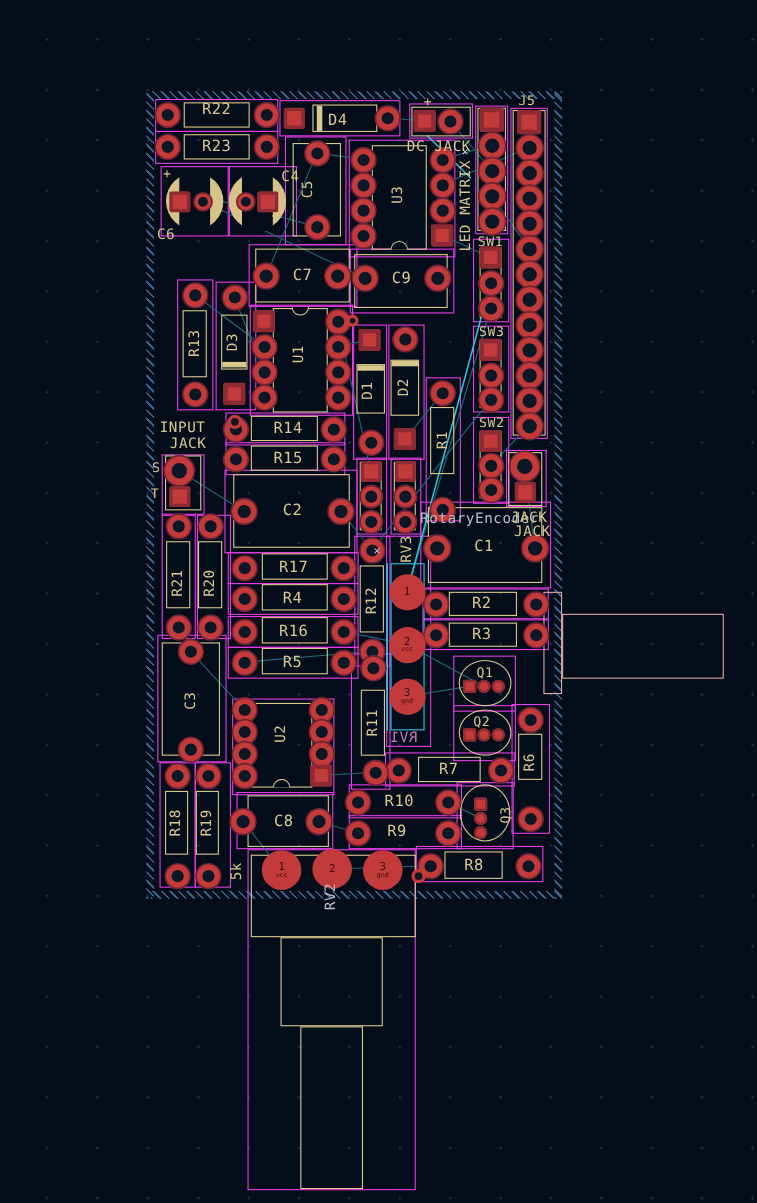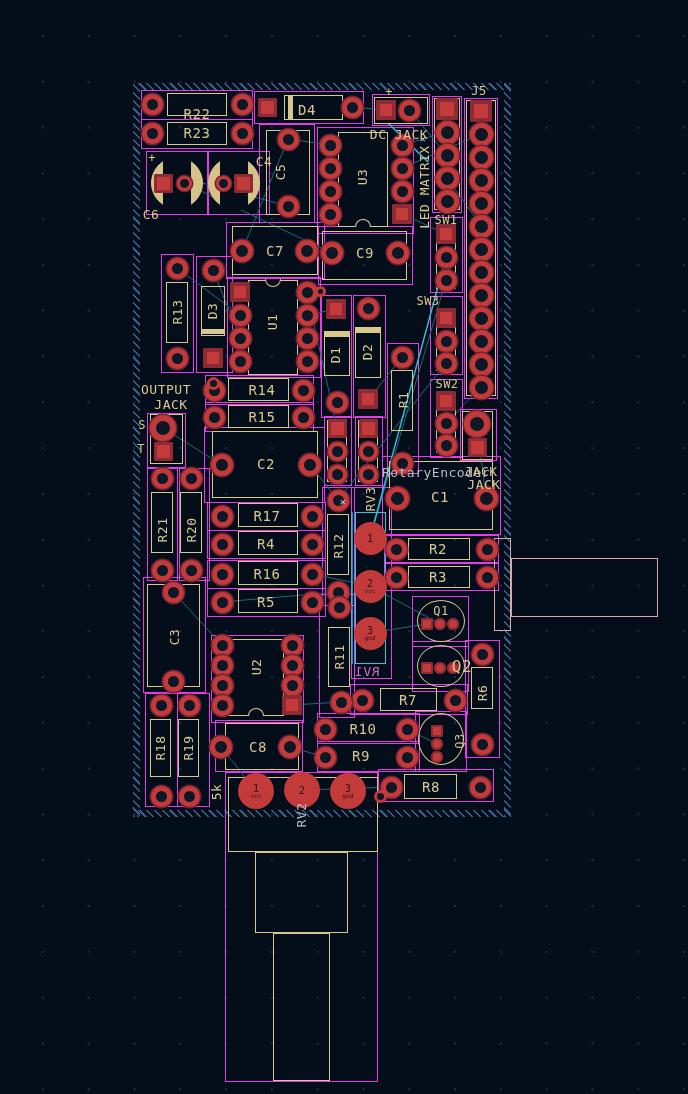--- a/index.html
+++ b/index.html
@@ -342,68 +342,68 @@
     <div style="position: absolute; left: 284px; top: 772px; width: 36px; height: 36px; box-sizing: border-box; background: rgb(194, 58, 58); border-radius: 50%; display: flex; flex-direction: column; align-items: center; justify-content: center; color: rgb(58, 16, 22); font-size: 10px; line-height: 0.9;">
       <div>2</div>
     </div>
     <div style="position: absolute; left: 330px; top: 773px; width: 36px; height: 36px; box-sizing: border-box; background: rgb(194, 58, 58); border-radius: 50%; display: flex; flex-direction: column; align-items: center; justify-content: center; color: rgb(58, 16, 22); font-size: 10px; line-height: 0.9;">
       <div>3</div>
       <div style="font-size: 6px;">gnd</div>
     </div>
     <div style="position: absolute; left: 206.5px; top: 376.5px; width: 13px; height: 13px; box-sizing: border-box; border: 3px solid rgb(194, 58, 58); border-radius: 50%; background: rgb(12, 24, 38);"></div>
     <div style="position: absolute; left: 373.5px; top: 789.5px; width: 13px; height: 13px; box-sizing: border-box; border: 3px solid rgb(194, 58, 58); border-radius: 50%; background: rgb(12, 24, 38);"></div>
     <div style="position: absolute; left: 314.5px; top: 285.5px; width: 11px; height: 11px; box-sizing: border-box; border: 3px solid rgb(194, 58, 58); border-radius: 50%; background: rgb(12, 24, 38);"></div>
-    <div class="lbl" style="position: absolute; left: 197px; top: 114px; color: rgb(217, 200, 141); font-size: 14px; transform: translate(-50%, -50%) rotate(0deg);">R22</div>
+    <div class="lbl" style="position: absolute; left: 197px; top: 100px; color: rgb(217, 200, 141); font-size: 14px; transform: translate(-50%, -50%) rotate(0deg);">R22</div>
     <div class="lbl" style="position: absolute; left: 197px; top: 133px; color: rgb(217, 200, 141); font-size: 14px; transform: translate(-50%, -50%) rotate(0deg);">R23</div>
     <div class="lbl" style="position: absolute; left: 307px; top: 110px; color: rgb(217, 200, 141); font-size: 14px; transform: translate(-50%, -50%) rotate(0deg);">D4</div>
     <div class="lbl" style="position: absolute; left: 399px; top: 134px; color: rgb(217, 200, 141); font-size: 13px; transform: translate(-50%, -50%) rotate(0deg);">DC JACK</div>
     <div class="lbl" style="position: absolute; left: 389px; top: 92px; color: rgb(217, 200, 141); font-size: 12px; transform: translate(-50%, -50%) rotate(0deg);">+</div>
     <div class="lbl" style="position: absolute; left: 479px; top: 91px; color: rgb(217, 200, 141); font-size: 12px; transform: translate(-50%, -50%) rotate(0deg);">J5</div>
     <div class="lbl" style="position: absolute; left: 424px; top: 187px; color: rgb(217, 200, 141); font-size: 13px; transform: translate(-50%, -50%) rotate(-90deg);">LED MATRIX</div>
     <div class="lbl" style="position: absolute; left: 446px; top: 220px; color: rgb(217, 200, 141); font-size: 12px; transform: translate(-50%, -50%) rotate(0deg);">SW1</div>
-    <div class="lbl" style="position: absolute; left: 428px; top: 301px; color: rgb(217, 200, 141); font-size: 12px; transform: translate(-50%, -50%) rotate(0deg);">SW3</div>
+    <div class="lbl" style="position: absolute; left: 447px; top: 301px; color: rgb(217, 200, 141); font-size: 12px; transform: translate(-50%, -50%) rotate(0deg);">SW3</div>
     <div class="lbl" style="position: absolute; left: 447px; top: 384px; color: rgb(217, 200, 141); font-size: 12px; transform: translate(-50%, -50%) rotate(0deg);">SW2</div>
     <div class="lbl" style="position: absolute; left: 151px; top: 214px; color: rgb(217, 200, 141); font-size: 13px; transform: translate(-50%, -50%) rotate(0deg);">C6</div>
     <div class="lbl" style="position: absolute; left: 152px; top: 158px; color: rgb(217, 200, 141); font-size: 12px; transform: translate(-50%, -50%) rotate(0deg);">+</div>
     <div class="lbl" style="position: absolute; left: 264px; top: 161px; color: rgb(217, 200, 141); font-size: 13px; transform: translate(-50%, -50%) rotate(0deg);">C4</div>
     <div class="lbl" style="position: absolute; left: 251px; top: 196px; color: rgb(217, 200, 141); font-size: 12px; transform: translate(-50%, -50%) rotate(0deg);">+</div>
     <div class="lbl" style="position: absolute; left: 280px; top: 172px; color: rgb(217, 200, 141); font-size: 13px; transform: translate(-50%, -50%) rotate(-90deg);">C5</div>
     <div class="lbl" style="position: absolute; left: 362px; top: 177px; color: rgb(217, 200, 141); font-size: 13px; transform: translate(-50%, -50%) rotate(-90deg);">U3</div>
     <div class="lbl" style="position: absolute; left: 275px; top: 251px; color: rgb(217, 200, 141); font-size: 14px; transform: translate(-50%, -50%) rotate(0deg);">C7</div>
     <div class="lbl" style="position: absolute; left: 365px; top: 253px; color: rgb(217, 200, 141); font-size: 14px; transform: translate(-50%, -50%) rotate(0deg);">C9</div>
     <div class="lbl" style="position: absolute; left: 272px; top: 322px; color: rgb(217, 200, 141); font-size: 13px; transform: translate(-50%, -50%) rotate(-90deg);">U1</div>
     <div class="lbl" style="position: absolute; left: 177px; top: 312px; color: rgb(217, 200, 141); font-size: 13px; transform: translate(-50%, -50%) rotate(-90deg);">R13</div>
     <div class="lbl" style="position: absolute; left: 212px; top: 311px; color: rgb(217, 200, 141); font-size: 13px; transform: translate(-50%, -50%) rotate(-90deg);">D3</div>
     <div class="lbl" style="position: absolute; left: 335px; top: 355px; color: rgb(217, 200, 141); font-size: 13px; transform: translate(-50%, -50%) rotate(-90deg);">D1</div>
     <div class="lbl" style="position: absolute; left: 367px; top: 352px; color: rgb(217, 200, 141); font-size: 13px; transform: translate(-50%, -50%) rotate(-90deg);">D2</div>
     <div class="lbl" style="position: absolute; left: 403px; top: 400px; color: rgb(217, 200, 141); font-size: 13px; transform: translate(-50%, -50%) rotate(-90deg);">R1</div>
     <div class="lbl" style="position: absolute; left: 262px; top: 390px; color: rgb(217, 200, 141); font-size: 14px; transform: translate(-50%, -50%) rotate(0deg);">R14</div>
     <div class="lbl" style="position: absolute; left: 262px; top: 417px; color: rgb(217, 200, 141); font-size: 14px; transform: translate(-50%, -50%) rotate(0deg);">R15</div>
-    <div class="lbl" style="position: absolute; left: 166px; top: 389px; color: rgb(217, 200, 141); font-size: 13px; transform: translate(-50%, -50%) rotate(0deg);">OUTPUT</div>
+    <div class="lbl" style="position: absolute; left: 166px; top: 389px; color: rgb(217, 200, 141); font-size: 13px; transform: translate(-50%, -50%) rotate(0deg);">INPUT</div>
     <div class="lbl" style="position: absolute; left: 171px; top: 404px; color: rgb(217, 200, 141); font-size: 13px; transform: translate(-50%, -50%) rotate(0deg);">JACK</div>
     <div class="lbl" style="position: absolute; left: 142px; top: 425px; color: rgb(217, 200, 141); font-size: 12px; transform: translate(-50%, -50%) rotate(0deg);">S</div>
     <div class="lbl" style="position: absolute; left: 141px; top: 449px; color: rgb(217, 200, 141); font-size: 12px; transform: translate(-50%, -50%) rotate(0deg);">T</div>
     <div class="lbl" style="position: absolute; left: 266px; top: 464px; color: rgb(217, 200, 141); font-size: 14px; transform: translate(-50%, -50%) rotate(0deg);">C2</div>
     <div class="lbl" style="position: absolute; left: 267px; top: 516px; color: rgb(217, 200, 141); font-size: 14px; transform: translate(-50%, -50%) rotate(0deg);">R17</div>
     <div class="lbl" style="position: absolute; left: 266px; top: 544px; color: rgb(217, 200, 141); font-size: 14px; transform: translate(-50%, -50%) rotate(0deg);">R4</div>
     <div class="lbl" style="position: absolute; left: 267px; top: 574px; color: rgb(217, 200, 141); font-size: 14px; transform: translate(-50%, -50%) rotate(0deg);">R16</div>
     <div class="lbl" style="position: absolute; left: 266px; top: 602px; color: rgb(217, 200, 141); font-size: 14px; transform: translate(-50%, -50%) rotate(0deg);">R5</div>
     <div class="lbl" style="position: absolute; left: 162px; top: 530px; color: rgb(217, 200, 141); font-size: 13px; transform: translate(-50%, -50%) rotate(-90deg);">R21</div>
     <div class="lbl" style="position: absolute; left: 191px; top: 530px; color: rgb(217, 200, 141); font-size: 13px; transform: translate(-50%, -50%) rotate(-90deg);">R20</div>
     <div class="lbl" style="position: absolute; left: 338px; top: 546px; color: rgb(217, 200, 141); font-size: 13px; transform: translate(-50%, -50%) rotate(-90deg);">R12</div>
     <div class="lbl" style="position: absolute; left: 370px; top: 499px; color: rgb(217, 200, 141); font-size: 13px; transform: translate(-50%, -50%) rotate(-90deg);">RV3</div>
     <div class="lbl" style="position: absolute; left: 367px; top: 671px; color: rgb(207, 111, 195); font-size: 13px; transform: translate(-50%, -50%) rotate(0deg) scaleX(-1);">RV1</div>
     <div class="lbl" style="position: absolute; left: 436px; top: 472px; color: rgb(185, 191, 198); font-size: 13px; transform: translate(-50%, -50%) rotate(0deg);">RotaryEncoder</div>
     <div class="lbl" style="position: absolute; left: 481px; top: 471px; color: rgb(217, 200, 141); font-size: 13px; transform: translate(-50%, -50%) rotate(0deg);">JACK</div>
     <div class="lbl" style="position: absolute; left: 484px; top: 484px; color: rgb(217, 200, 141); font-size: 13px; transform: translate(-50%, -50%) rotate(0deg);">JACK</div>
     <div class="lbl" style="position: absolute; left: 440px; top: 497px; color: rgb(217, 200, 141); font-size: 14px; transform: translate(-50%, -50%) rotate(0deg);">C1</div>
     <div class="lbl" style="position: absolute; left: 438px; top: 549px; color: rgb(217, 200, 141); font-size: 14px; transform: translate(-50%, -50%) rotate(0deg);">R2</div>
     <div class="lbl" style="position: absolute; left: 438px; top: 577px; color: rgb(217, 200, 141); font-size: 14px; transform: translate(-50%, -50%) rotate(0deg);">R3</div>
     <div class="lbl" style="position: absolute; left: 441px; top: 611px; color: rgb(217, 200, 141); font-size: 12px; transform: translate(-50%, -50%) rotate(0deg);">Q1</div>
-    <div class="lbl" style="position: absolute; left: 462px; top: 656px; color: rgb(217, 200, 141); font-size: 16px; transform: translate(-50%, -50%) rotate(0deg); margin-top: 11px;">Q2</div>
+    <div class="lbl" style="position: absolute; left: 438px; top: 656px; color: rgb(217, 200, 141); font-size: 12px; transform: translate(-50%, -50%) rotate(0deg);">Q2</div>
     <div class="lbl" style="position: absolute; left: 460px; top: 741px; color: rgb(217, 200, 141); font-size: 12px; transform: translate(-50%, -50%) rotate(-90deg);">Q3</div>
     <div class="lbl" style="position: absolute; left: 482px; top: 693px; color: rgb(217, 200, 141); font-size: 13px; transform: translate(-50%, -50%) rotate(-90deg);">R6</div>
     <div class="lbl" style="position: absolute; left: 408px; top: 700px; color: rgb(217, 200, 141); font-size: 14px; transform: translate(-50%, -50%) rotate(0deg);">R7</div>
     <div class="lbl" style="position: absolute; left: 339px; top: 657px; color: rgb(217, 200, 141); font-size: 13px; transform: translate(-50%, -50%) rotate(-90deg);">R11</div>
     <div class="lbl" style="position: absolute; left: 174px; top: 637px; color: rgb(217, 200, 141); font-size: 13px; transform: translate(-50%, -50%) rotate(-90deg);">C3</div>
     <div class="lbl" style="position: absolute; left: 160px; top: 748px; color: rgb(217, 200, 141); font-size: 13px; transform: translate(-50%, -50%) rotate(-90deg);">R18</div>
     <div class="lbl" style="position: absolute; left: 188px; top: 748px; color: rgb(217, 200, 141); font-size: 13px; transform: translate(-50%, -50%) rotate(-90deg);">R19</div>
     <div class="lbl" style="position: absolute; left: 256px; top: 667px; color: rgb(217, 200, 141); font-size: 13px; transform: translate(-50%, -50%) rotate(-90deg);">U2</div>
     <div class="lbl" style="position: absolute; left: 258px; top: 747px; color: rgb(217, 200, 141); font-size: 14px; transform: translate(-50%, -50%) rotate(0deg);">C8</div>
     <div class="lbl" style="position: absolute; left: 363px; top: 729px; color: rgb(217, 200, 141); font-size: 14px; transform: translate(-50%, -50%) rotate(0deg);">R10</div>

